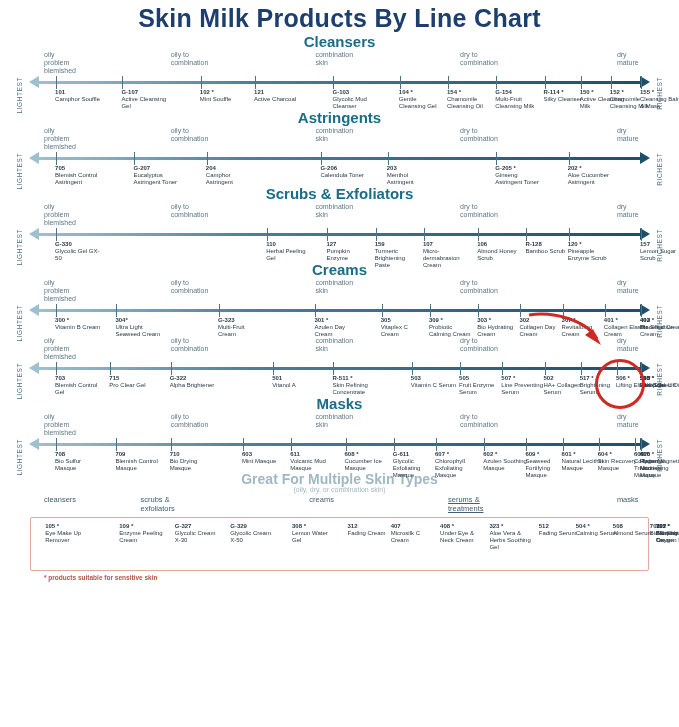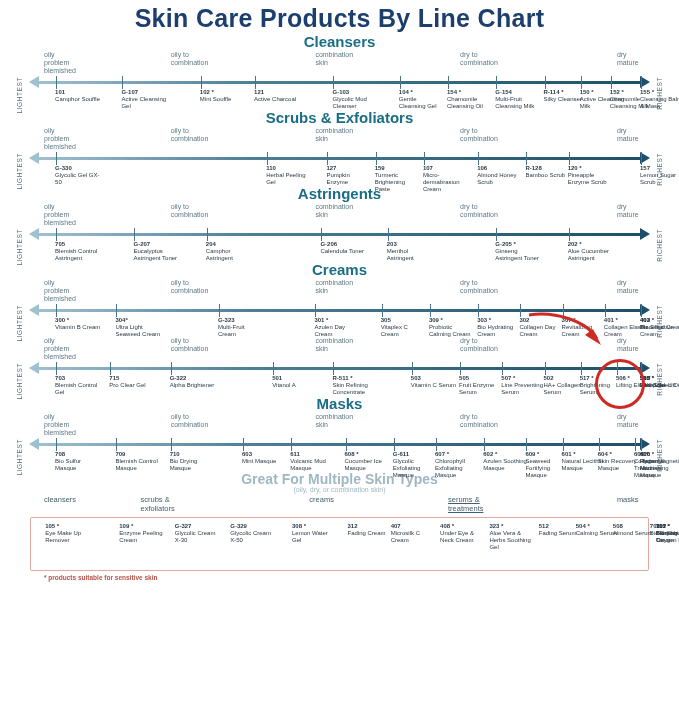--- a/index.html
+++ b/index.html
@@ -71,21 +71,21 @@
     position:absolute;border:3px solid #cc2a22;border-radius:50%;
     width:44px;height:44px;pointer-events:none;
   }
   svg.redarrow{position:absolute;pointer-events:none;}
 </style>
 </head>
 <body>
 
 <div class="page">
 
-  <div class="title">Skin Care Products By Line Chart</div>
+  <div class="title">Skin Milk Products By Line Chart</div>
 
   <div id="sections">
       <div class="section">
         <div class="sec-title">Cleansers</div>
         <div class="band">
           <div style="position: relative; height: 24px; margin: 0px 24px;">
             <div class="hdr" style="left: 1%;">oily<br>problem<br>blemished</div>
             <div class="hdr" style="left: 22%;">oily to<br>combination</div>
             <div class="hdr" style="left: 46%;">combination<br>skin</div>
             <div class="hdr" style="left: 70%;">dry to<br>combination</div>
@@ -156,20 +156,76 @@
               <div>Chamomile Cleansing Milk</div>
             </div>
             <div class="prod" style="left: calc(100% - 1px);">
               <div class="code">155 *</div>
               <div>Cleansing Balm &amp; Mask</div>
             </div>
           </div>
         </div>
       </div>
       <div class="section">
+        <div class="sec-title">Astringents</div>
+        <div class="band">
+          <div style="position: relative; height: 24px; margin: 0px 24px;">
+            <div class="hdr" style="left: 1%;">oily<br>problem<br>blemished</div>
+            <div class="hdr" style="left: 22%;">oily to<br>combination</div>
+            <div class="hdr" style="left: 46%;">combination<br>skin</div>
+            <div class="hdr" style="left: 70%;">dry to<br>combination</div>
+            <div class="hdr" style="left: 96%;">dry<br>mature</div>
+          </div>
+          <div class="axis-wrap">
+            <div class="axis-line"></div>
+            <div class="arrow-left"></div>
+            <div class="arrow-right"></div>
+            <div class="tick" style="left: 3%;"></div>
+            <div class="tick" style="left: 16%;"></div>
+            <div class="tick" style="left: 28%;"></div>
+            <div class="tick" style="left: 47%;"></div>
+            <div class="tick" style="left: 58%;"></div>
+            <div class="tick" style="left: 76%;"></div>
+            <div class="tick" style="left: 88%;"></div>
+          </div>
+          <div class="endlabel left" style="top: 26px;">LIGHTEST</div>
+          <div class="endlabel right" style="top: 26px;">RICHEST</div>
+          <div class="prods">
+            <div class="prod" style="left: calc(3% - 1px);">
+              <div class="code">705</div>
+              <div>Blemish Control Astringent</div>
+            </div>
+            <div class="prod" style="left: calc(16% - 1px);">
+              <div class="code">G-207</div>
+              <div>Eucalyptus Astringent Toner</div>
+            </div>
+            <div class="prod" style="left: calc(28% - 1px);">
+              <div class="code">204</div>
+              <div>Camphor Astringent</div>
+            </div>
+            <div class="prod" style="left: calc(47% - 1px);">
+              <div class="code">G-206</div>
+              <div>Calendula Toner</div>
+            </div>
+            <div class="prod" style="left: calc(58% - 1px);">
+              <div class="code">203</div>
+              <div>Menthol Astringent</div>
+            </div>
+            <div class="prod" style="left: calc(76% - 1px);">
+              <div class="code">G-205 *</div>
+              <div>Ginseng Astringent Toner</div>
+            </div>
+            <div class="prod" style="left: calc(88% - 1px);">
+              <div class="code">202 *</div>
+              <div>Aloe Cucumber Astringent</div>
+            </div>
+          </div>
+        </div>
+      </div>
+      <div class="section">
         <div class="sec-title">Scrubs &amp; Exfoliators</div>
         <div class="band">
           <div style="position: relative; height: 24px; margin: 0px 24px;">
             <div class="hdr" style="left: 1%;">oily<br>problem<br>blemished</div>
             <div class="hdr" style="left: 22%;">oily to<br>combination</div>
             <div class="hdr" style="left: 46%;">combination<br>skin</div>
             <div class="hdr" style="left: 70%;">dry to<br>combination</div>
             <div class="hdr" style="left: 96%;">dry<br>mature</div>
           </div>
           <div class="axis-wrap">
@@ -217,76 +273,20 @@
               <div class="code">R-128</div>
               <div>Bamboo Scrub</div>
             </div>
             <div class="prod" style="left: calc(88% - 1px);">
               <div class="code">120 *</div>
               <div>Pineapple Enzyme Scrub</div>
             </div>
             <div class="prod" style="left: calc(100% - 1px);">
               <div class="code">157</div>
               <div>Lemon Sugar Scrub</div>
-            </div>
-          </div>
-        </div>
-      </div>
-      <div class="section">
-        <div class="sec-title">Astringents</div>
-        <div class="band">
-          <div style="position: relative; height: 24px; margin: 0px 24px;">
-            <div class="hdr" style="left: 1%;">oily<br>problem<br>blemished</div>
-            <div class="hdr" style="left: 22%;">oily to<br>combination</div>
-            <div class="hdr" style="left: 46%;">combination<br>skin</div>
-            <div class="hdr" style="left: 70%;">dry to<br>combination</div>
-            <div class="hdr" style="left: 96%;">dry<br>mature</div>
-          </div>
-          <div class="axis-wrap">
-            <div class="axis-line"></div>
-            <div class="arrow-left"></div>
-            <div class="arrow-right"></div>
-            <div class="tick" style="left: 3%;"></div>
-            <div class="tick" style="left: 16%;"></div>
-            <div class="tick" style="left: 28%;"></div>
-            <div class="tick" style="left: 47%;"></div>
-            <div class="tick" style="left: 58%;"></div>
-            <div class="tick" style="left: 76%;"></div>
-            <div class="tick" style="left: 88%;"></div>
-          </div>
-          <div class="endlabel left" style="top: 26px;">LIGHTEST</div>
-          <div class="endlabel right" style="top: 26px;">RICHEST</div>
-          <div class="prods">
-            <div class="prod" style="left: calc(3% - 1px);">
-              <div class="code">705</div>
-              <div>Blemish Control Astringent</div>
-            </div>
-            <div class="prod" style="left: calc(16% - 1px);">
-              <div class="code">G-207</div>
-              <div>Eucalyptus Astringent Toner</div>
-            </div>
-            <div class="prod" style="left: calc(28% - 1px);">
-              <div class="code">204</div>
-              <div>Camphor Astringent</div>
-            </div>
-            <div class="prod" style="left: calc(47% - 1px);">
-              <div class="code">G-206</div>
-              <div>Calendula Toner</div>
-            </div>
-            <div class="prod" style="left: calc(58% - 1px);">
-              <div class="code">203</div>
-              <div>Menthol Astringent</div>
-            </div>
-            <div class="prod" style="left: calc(76% - 1px);">
-              <div class="code">G-205 *</div>
-              <div>Ginseng Astringent Toner</div>
-            </div>
-            <div class="prod" style="left: calc(88% - 1px);">
-              <div class="code">202 *</div>
-              <div>Aloe Cucumber Astringent</div>
             </div>
           </div>
         </div>
       </div>
       <div class="section">
         <div class="sec-title">Creams</div>
         <div class="band">
           <div style="position: relative; height: 24px; margin: 0px 24px;">
             <div class="hdr" style="left: 1%;">oily<br>problem<br>blemished</div>
             <div class="hdr" style="left: 22%;">oily to<br>combination</div>

